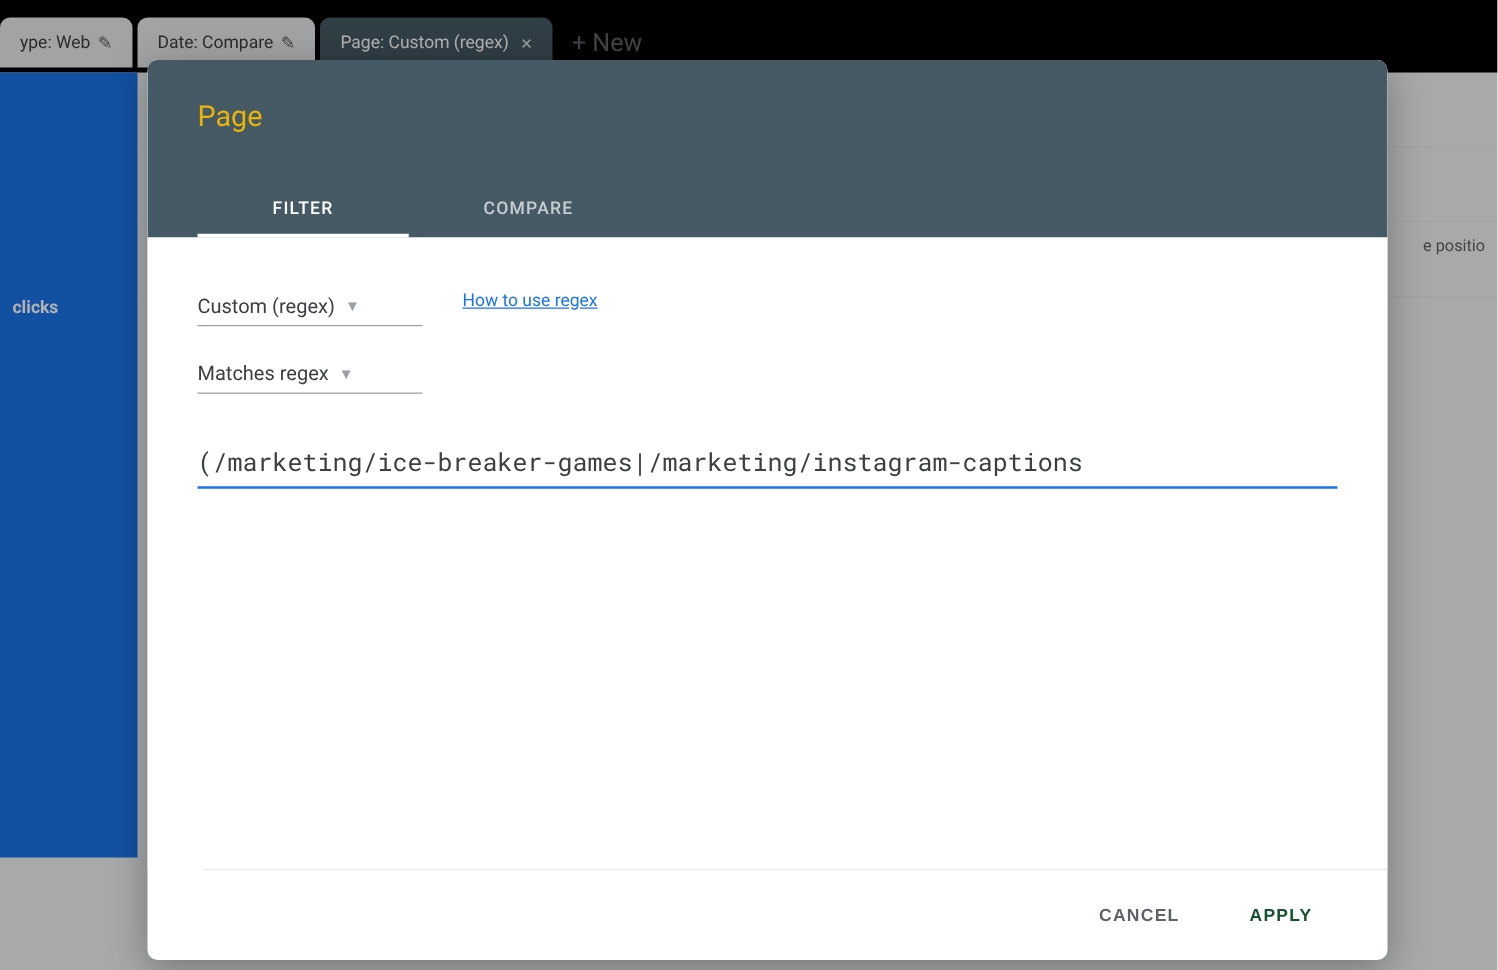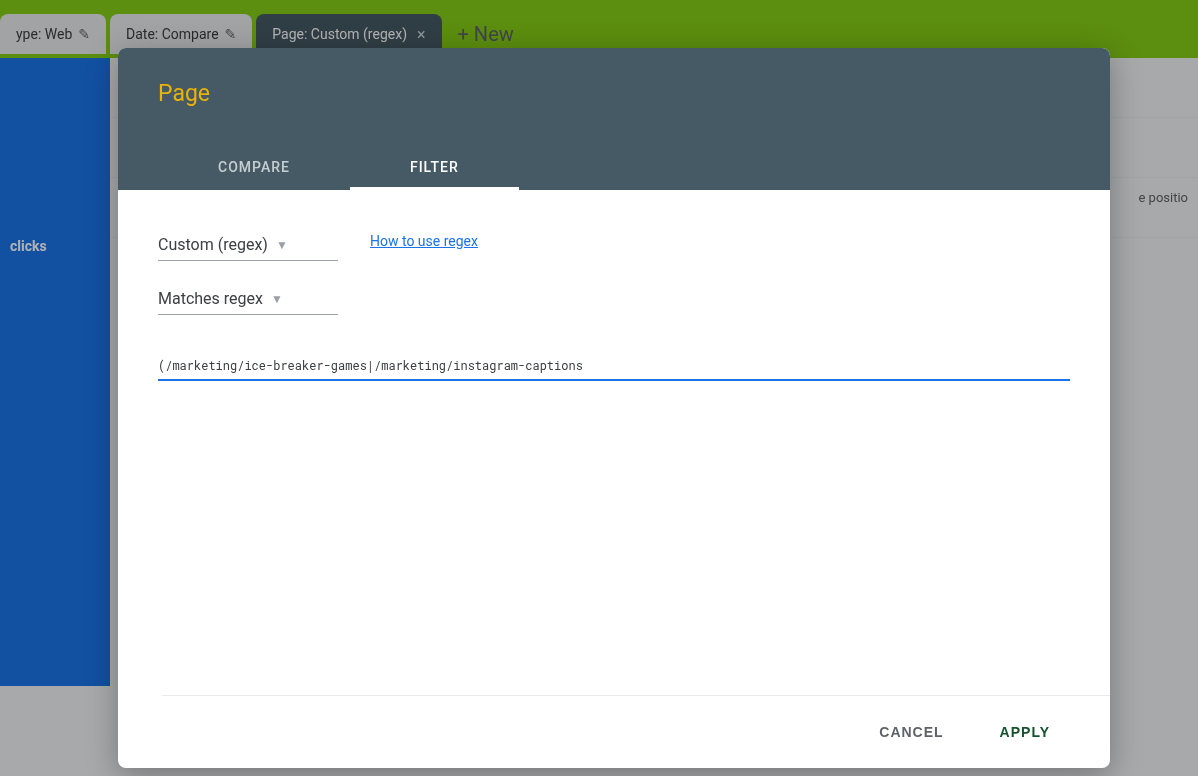--- a/index.html
+++ b/index.html
@@ -20,21 +20,21 @@
       height: 776px;
       background: #f1f3f4;
     }
 
     
     .bg-tabs {
       position: absolute;
       top: 0; left: 0;
       width: 1198px;
       height: 58px;
-      background: #84cc16;
+      background: #000000;
       display: flex;
       align-items: center;
       padding: 10px 0 0 0;
       gap: 4px;
     }
 
     .bg-tab {
       display: flex;
       align-items: center;
       padding: 8px 16px;
@@ -230,21 +230,21 @@
     .regex-input-wrapper {
       position: relative;
       margin-top: 8px;
     }
 
     .regex-input {
       width: 100%;
       border: none;
       border-bottom: 2px solid #1a73e8;
       outline: none;
-      font-size: 12px;
+      font-size: 20px;
       color: #3c4043;
       padding: 6px 0;
       font-family: 'Roboto Mono', 'Courier New', monospace;
       background: transparent;
     }
 
     
     .modal-footer {
       padding: 16px 40px;
       border-top: 1px solid #e8eaed;
@@ -364,22 +364,22 @@
   <div class="dash"></div>
 </div>
 
 <div class="overlay"></div>
 
 <div class="modal">
 
   <div class="modal-header">
     <h1 class="modal-title">Page</h1>
     <div class="modal-tabs">
+      <div class="modal-tab active">FILTER</div>
       <div class="modal-tab">COMPARE</div>
-      <div class="modal-tab active">FILTER</div>
     </div>
   </div>
 
   <div class="modal-body">
 
     <div class="filter-row">
       <div class="dropdown-field">
         <div class="dropdown-value">
           <span>Custom (regex)</span>
           <span class="dropdown-arrow">▼</span>

